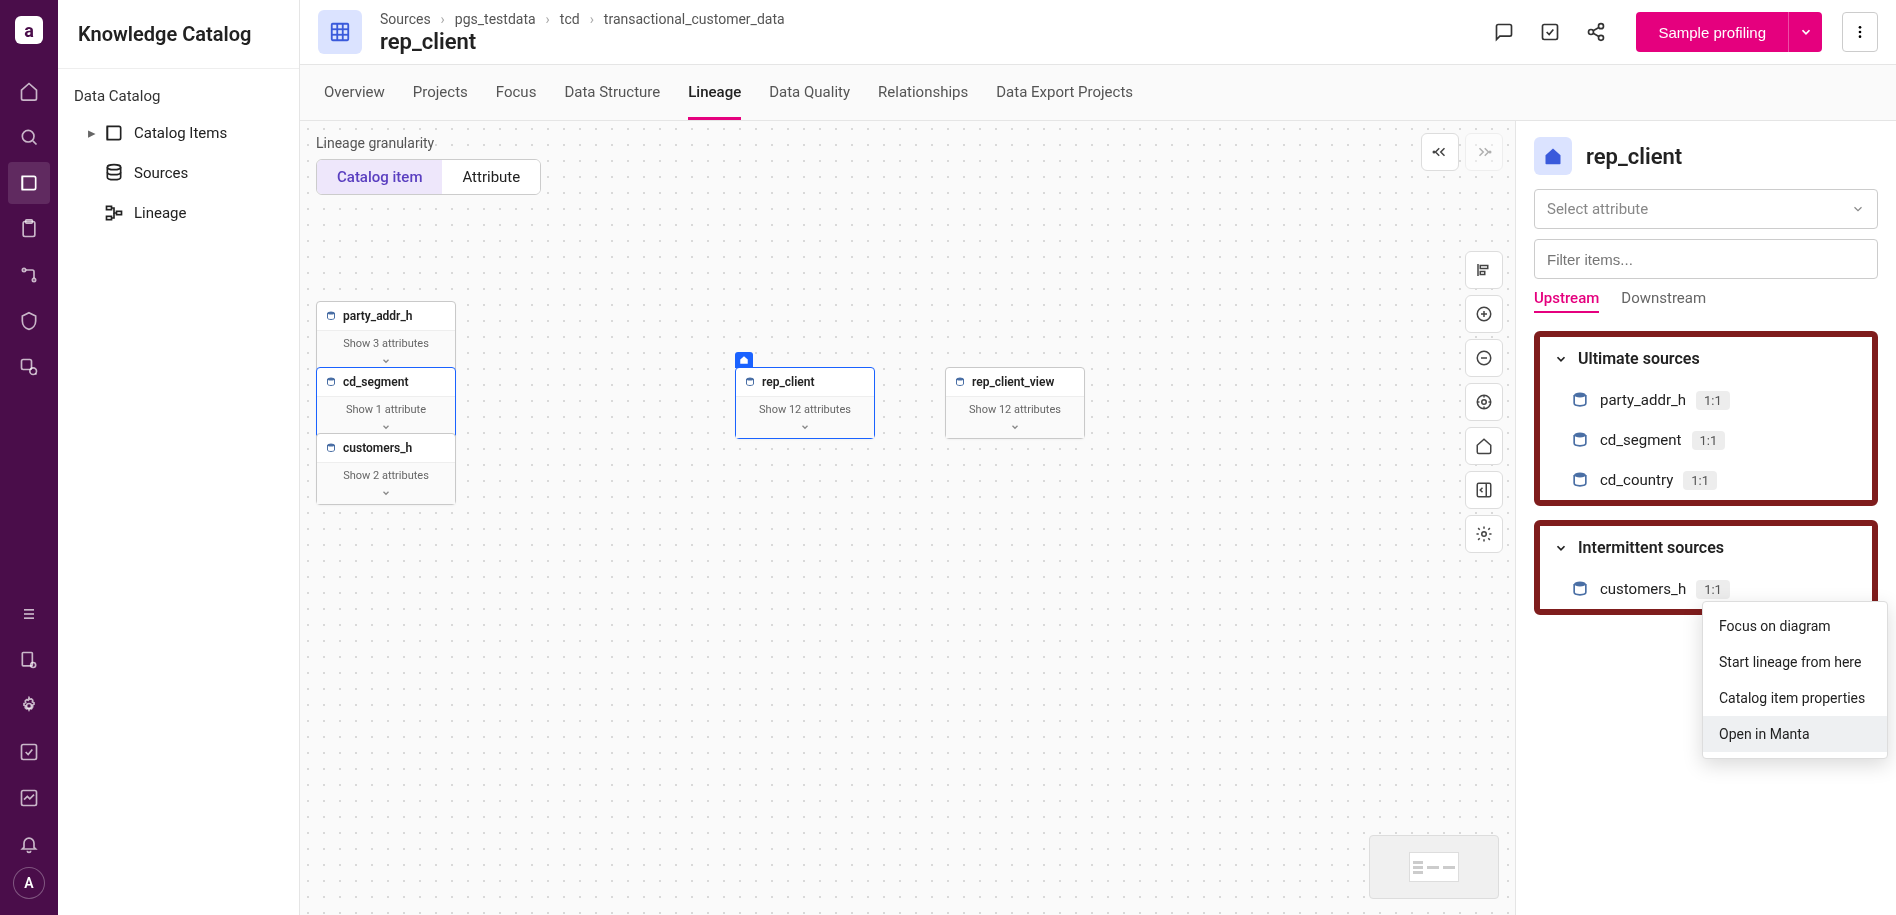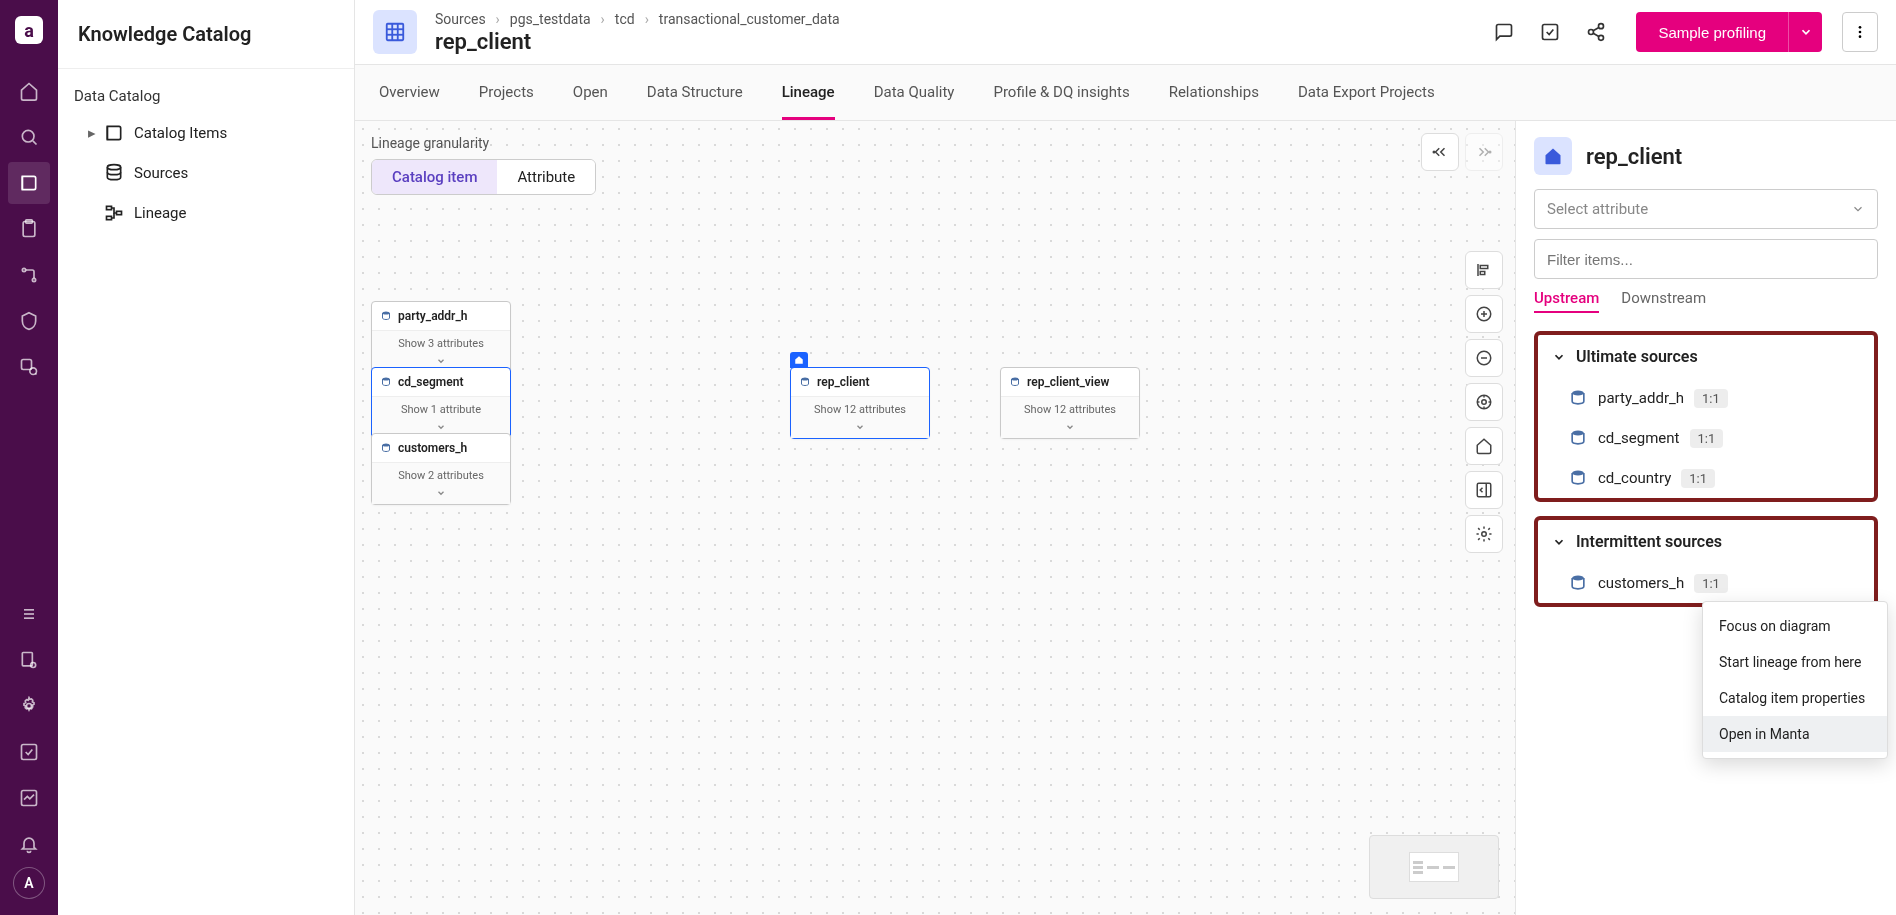--- a/index.html
+++ b/index.html
@@ -5,40 +5,40 @@
 * { box-sizing: border-box; margin: 0; padding: 0; }
 body { font-family: -apple-system, BlinkMacSystemFont, "Segoe UI", Roboto, sans-serif; font-size: 14px; color: #222; overflow: hidden; }
 .app { display: flex; height: 100vh; width: 100vw; }
 .rail { width: 58px; background: #4a0d4a; display: flex; flex-direction: column; align-items: center; padding-top: 16px; }
 .rail .logo { width: 28px; height: 28px; background: white; border-radius: 6px; display:flex; align-items:center; justify-content:center; margin-bottom: 24px; color:#4a0d4a; font-weight:bold; font-size:18px; }
 .rail-icon { width:42px; height:42px; display:flex; align-items:center; justify-content:center; color: rgba(255,255,255,0.7); cursor:pointer; border-radius:4px; margin:2px 0; }
 .rail-icon.active { background: rgba(255,255,255,0.12); color:#fff; }
 .rail-spacer { flex:1; }
 .rail-avatar { width:32px; height:32px; border-radius:50%; background:#4a0d4a; color:#fff; border:1px solid rgba(255,255,255,0.3); display:flex; align-items:center; justify-content:center; font-weight:600; margin-bottom:16px; }
 
-.sidebar { width: 297px; border-right:1px solid #e5e5e5; background:#fff; }
+.sidebar { width: 242px; border-right:1px solid #e5e5e5; background:#fff; }
 .sidebar-header { padding: 22px 20px; font-size:20px; font-weight:600; border-bottom:1px solid #eee; }
 .sidebar-section { padding: 18px 16px 8px 16px; font-size:15px; color:#333; }
 .sidebar-item { display:flex; align-items:center; gap:10px; padding:10px 16px 10px 30px; font-size:15px; cursor:pointer; color:#222; }
 .sidebar-item .chev { width:10px; color:#666; margin-right:-4px; }
 .sidebar-item svg { width:20px; height:20px; }
 
 .main { flex:1; display:flex; flex-direction:column; background:#fafafa; min-width:0; }
 .topbar { display:flex; align-items:center; padding: 10px 18px; border-bottom:1px solid #e5e5e5; background:#fff; }
 .topbar-icon-sq { width:44px; height:44px; background:#dbe3ff; border-radius:6px; display:flex; align-items:center; justify-content:center; margin-right:18px; color:#3a5adb; }
 .breadcrumbs { font-size:14px; color:#555; display:flex; gap:10px; align-items:center; }
 .breadcrumbs .sep { color:#aaa; }
 .title { font-size:22px; font-weight:600; margin-top:2px; }
 .topbar-right { margin-left:auto; display:flex; align-items:center; gap:6px; }
 .tb-btn { width:40px; height:40px; border:1px solid transparent; background:transparent; border-radius:4px; display:flex; align-items:center; justify-content:center; cursor:pointer; color:#333; }
 .btn-primary { background:#e5007e; color:#fff; border:none; height:40px; padding:0 22px; font-size:15px; font-weight:500; border-radius:4px 0 0 4px; cursor:pointer; }
 .btn-primary-drop { background:#e5007e; color:#fff; border:none; border-left:1px solid rgba(255,255,255,0.3); width:34px; height:40px; border-radius:0 4px 4px 0; cursor:pointer; display:flex;align-items:center;justify-content:center; }
 .btn-more { width:36px; height:40px; border:1px solid #ccc; background:#fff; border-radius:4px; display:flex; align-items:center; justify-content:center; cursor:pointer; margin-left:14px; }
 
-.tabs { display:flex; gap:39px; padding:0 24px; background:#fafafa; border-bottom:1px solid #e5e5e5; }
+.tabs { display:flex; gap:28px; padding:0 24px; background:#fafafa; border-bottom:1px solid #e5e5e5; }
 .tab { padding:18px 0 16px 0; cursor:pointer; color:#555; font-size:15px; border-bottom:3px solid transparent; }
 .tab.active { color:#222; border-bottom-color:#e5007e; font-weight:500; }
 
 .content { flex:1; display:flex; min-height:0; }
 .canvas-wrap { flex:1; position:relative; background:#fafafa; background-image: radial-gradient(#d9d9d9 1px, transparent 1px); background-size:16px 16px; border-right:1px solid #e5e5e5; }
 .canvas-top { display:flex; align-items:center; padding:14px 16px; gap:14px; }
 .seg-group { display:inline-flex; border:1px solid #ccc; border-radius:6px; overflow:hidden; background:#fff; }
 .seg { padding:8px 20px; cursor:pointer; font-size:15px; background:#fff; }
 .seg.active { background:#eee7fb; color:#5a3fc0; font-weight:500; }
 .canvas-tools { position:absolute; right:12px; top:12px; display:flex; gap:6px; }
@@ -61,21 +61,21 @@
 .minimap .b { width:10px; height:3px; background:#ccc; }
 
 .rpanel { width:380px; background:#fff; padding:16px 18px; overflow-y:auto; position:relative; }
 .rpanel-h { display:flex; align-items:center; gap:14px; margin-bottom:14px; }
 .rpanel-h .ic { width:38px; height:38px; background:#dbe3ff; border-radius:6px; display:flex; align-items:center; justify-content:center; color:#3a5adb; }
 .rpanel-h .t { font-size:22px; font-weight:600; }
 .sel, .filt { width:100%; height:40px; border:1px solid #ccc; border-radius:4px; padding:0 12px; font-size:15px; margin-bottom:10px; color:#888; display:flex; align-items:center; justify-content:space-between; background:#fff; }
 .ud-tabs { display:flex; gap:22px; margin:10px 0 18px 0; }
 .ud-tab { font-size:15px; color:#666; cursor:pointer; padding-bottom:4px; }
 .ud-tab.active { color:#e5007e; border-bottom:2px solid #e5007e; font-weight:500; }
-.section { border:4px solid #7f1d1d; border-radius:6px; margin-bottom:14px; }
+.section { border:6px solid #7f1d1d; border-radius:6px; margin-bottom:14px; }
 .section-h { display:flex; align-items:center; gap:10px; padding:12px 14px; font-size:16px; font-weight:600; cursor:pointer; }
 .section-h .cv { width:14px; height:14px; }
 .src-item { display:flex; align-items:center; gap:10px; padding:10px 14px 10px 30px; font-size:15px; }
 .src-item .badge { background:#ededed; padding:2px 8px; border-radius:4px; font-size:13px; color:#555; }
 .src-item .elico { width:20px; height:20px; color:#4a6fa5; }
 
 .ctx-menu { position:absolute; right:8px; top:480px; width:186px; background:#fff; border:1px solid #ddd; border-radius:4px; box-shadow:0 6px 20px rgba(0,0,0,0.15); padding:6px 0; z-index:50; }
 .ctx-item { padding:10px 16px; font-size:14px; cursor:pointer; }
 .ctx-item.hov { background:#eef0f2; }
 
@@ -262,25 +262,24 @@
               <circle cx="12" cy="12" r="2"></circle>
               <circle cx="12" cy="19" r="2"></circle>
             </svg>
           </button>
       </div>
     </div>
 
     <div class="tabs">
       <div class="tab">Overview</div>
       <div class="tab">Projects</div>
-      <div class="tab">Open</div>
+      <div class="tab">Focus</div>
       <div class="tab">Data Structure</div>
       <div class="tab active">Lineage</div>
       <div class="tab">Data Quality</div>
-      <div class="tab">Profile &amp; DQ insights</div>
       <div class="tab">Relationships</div>
       <div class="tab">Data Export Projects</div>
     </div>
 
     <div class="content">
       <div class="canvas-wrap">
         <div class="canvas-top">
           <div>
             <div style="font-size:14px;color:#555;margin-bottom:8px;">Lineage granularity</div>
             <div class="seg-group">

